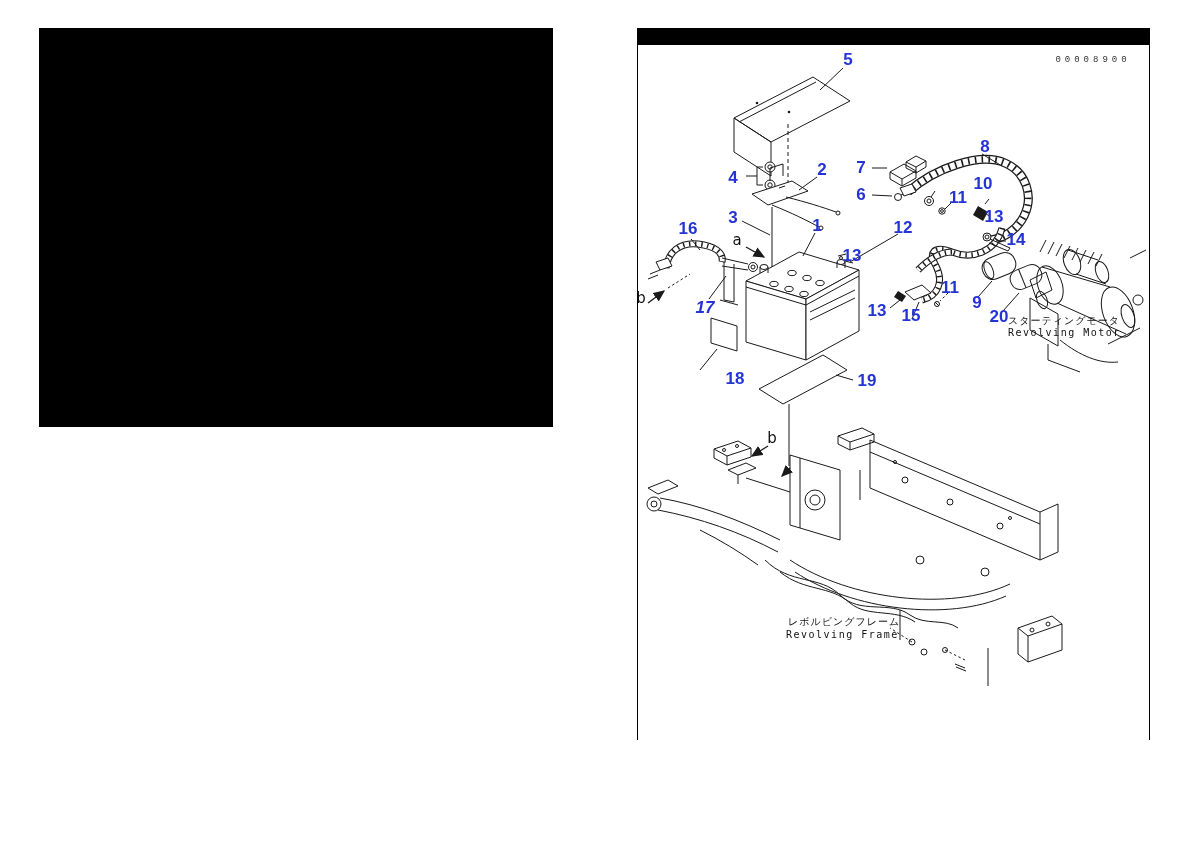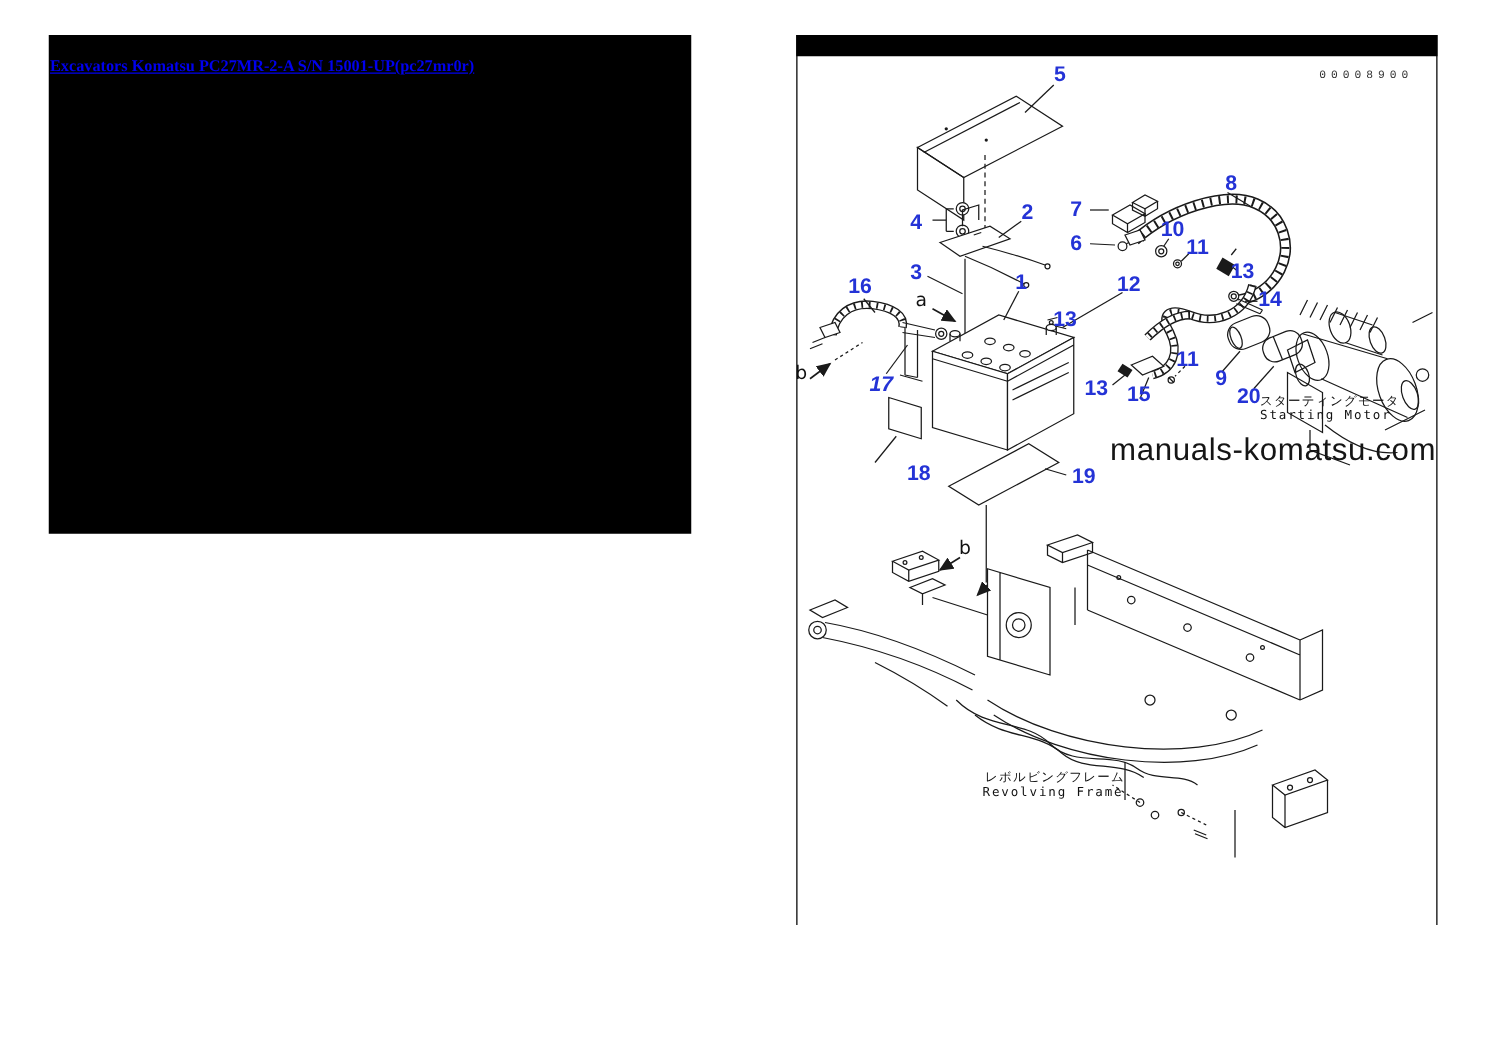--- a/index.html
+++ b/index.html
@@ -36,21 +36,20 @@
   svg .tube-r{stroke:#1a1a1a;fill:none;stroke-width:6.5;stroke-dasharray:1.6 5.2;}
   svg .tube-o2{stroke:#1a1a1a;fill:none;stroke-width:7;}
   svg .tube-i2{stroke:#fff;fill:none;stroke-width:4.8;}
   svg .tube-r2{stroke:#1a1a1a;fill:none;stroke-width:4.8;stroke-dasharray:1.4 4.6;}
 </style>
 </head>
 <body>
 
 <div class="page">
 
-  <a class="manual-link" href="#">Excavators Komatsu PC27MR-2-A S/N 15001-UP(pc27mr0r)</a>
 
   <div class="black-panel"></div>
 
   <div class="diagram-frame-top"></div>
   <div class="diagram-frame-left"></div>
   <div class="diagram-frame-right"></div>
 
   <div class="doc-number">00008900</div>
 
   <svg class="diagram-svg" width="1190" height="842" viewBox="0 0 1190 842">
@@ -274,34 +273,33 @@
       <path class="ln" d="M955 664 L965 668 M956 667 L966 671"></path>
       <path class="ln" d="M900 610 L900 640 M988 648 L988 686 M860 470 L860 500"></path>
       <circle class="ln" cx="920" cy="560" r="4"></circle>
         <circle class="ln" cx="985" cy="572" r="4"></circle>
       <path class="ln" d="M700 530 C720 540 740 552 758 565"></path>
     </g>
 
     <path class="ln" d="M853 263 L845 261"></path>
   </svg>
 
-  <div class="watermark">manuals-komatsu.com</div>
   <div class="jp-label" style="left:1008px;top:314px;">スターティングモータ</div>
-  <div class="en-label" style="left:1008px;top:327px;">Starting Motor</div>
+  <div class="en-label" style="left:1008px;top:327px;">Revolving Motor</div>
   <div class="jp-label" style="left:788px;top:615px;">レボルビングフレーム</div>
   <div class="en-label" style="left:786px;top:629px;">Revolving Frame</div>
 
   <div>
       <div class="callout" style="left: 848px; top: 60px;">5</div>
       <div class="callout" style="left: 733px; top: 178px;">4</div>
       <div class="callout" style="left: 822px; top: 170px;">2</div>
       <div class="callout" style="left: 861px; top: 168px;">7</div>
       <div class="callout" style="left: 985px; top: 147px;">8</div>
       <div class="callout" style="left: 861px; top: 195px;">6</div>
-      <div class="callout" style="left: 938px; top: 184px;">10</div>
+      <div class="callout" style="left: 983px; top: 184px;">10</div>
       <div class="callout" style="left: 958px; top: 198px;">11</div>
       <div class="callout" style="left: 903px; top: 228px;">12</div>
       <div class="callout" style="left: 994px; top: 217px;">13</div>
       <div class="callout" style="left: 1016px; top: 240px;">14</div>
       <div class="callout" style="left: 733px; top: 218px;">3</div>
       <div class="callout" style="left: 817px; top: 226px;">1</div>
       <div class="callout" style="left: 688px; top: 229px;">16</div>
       <div class="callout" style="left: 852px; top: 256px;">13</div>
       <div class="callout" style="left: 705px; top: 308px; font-style: italic;">17</div>
       <div class="callout" style="left: 877px; top: 311px;">13</div>

